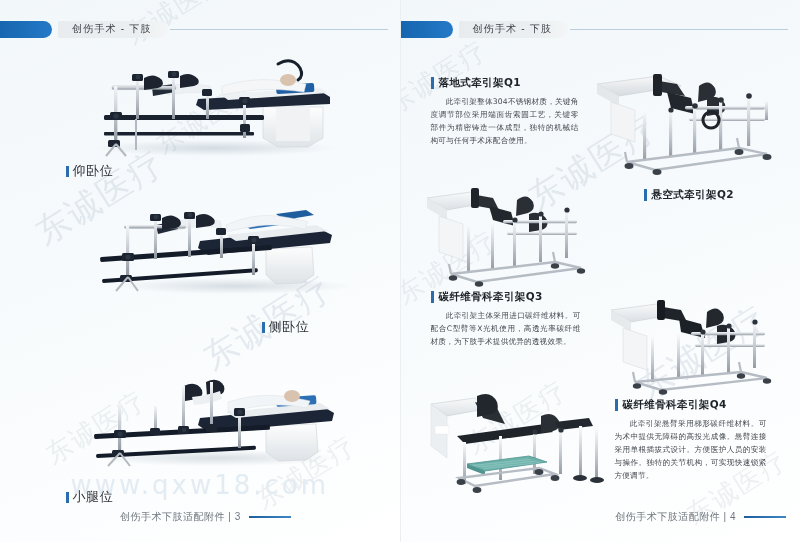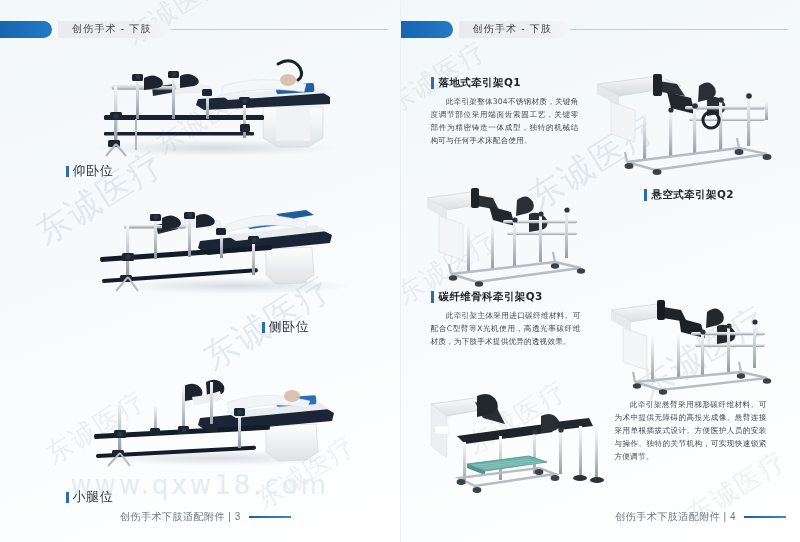--- a/index.html
+++ b/index.html
@@ -672,20 +672,24 @@
         <ellipse cx="167" cy="100" rx="7" ry="3" fill="#2b3138"></ellipse>
         <ellipse cx="184" cy="102" rx="7" ry="3" fill="#2b3138"></ellipse>
         <g fill="#2c3239">
           <circle cx="122" cy="54" r="2.6"></circle>
             <circle cx="148" cy="52" r="2.6"></circle>
         </g>
       </svg>
     </div>
 
     <div class="tblock" style="left:214px; top:398px; width:152px;">
+      <div class="tb-head">
+        <span class="tb-bar"></span>
+        <span class="tb-title">碳纤维骨科牵引架Q4</span>
+      </div>
       <div class="tb-body">此牵引架悬臂采用梯形碳纤维材料。可为术中提供无障碍的高投光成像。悬臂连接采用单根插拔式设计。方便医护人员的安装与操作。独特的关节机构，可实现快速锁紧方便调节。</div>
     </div>
 
     <div class="footer right">
       <span class="ft-txt">创伤手术下肢适配附件 | 4</span>
       <span class="ft-rule"></span>
     </div>
   </div>
 
 </div>

